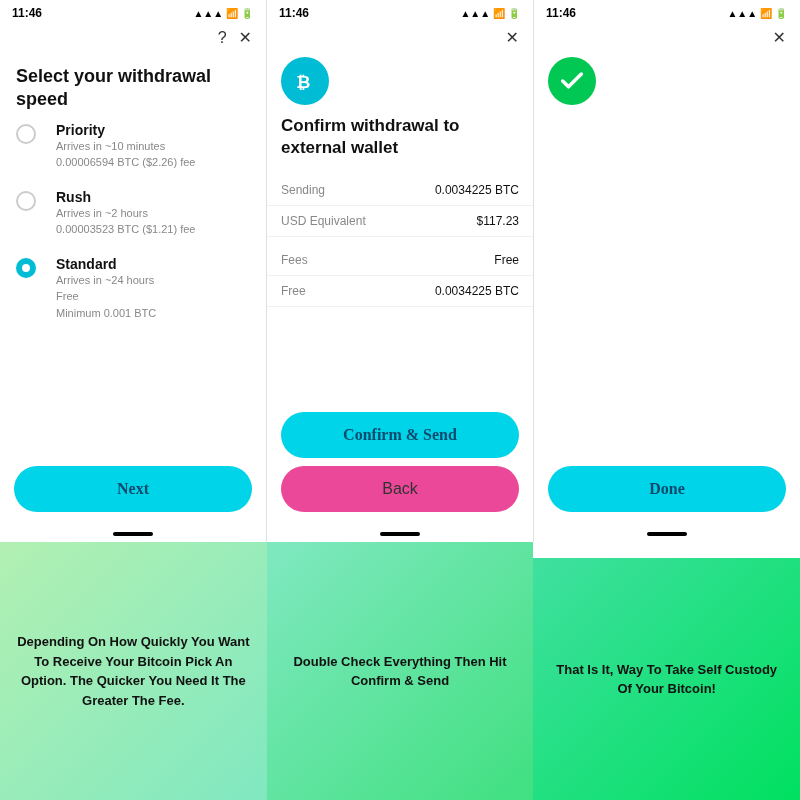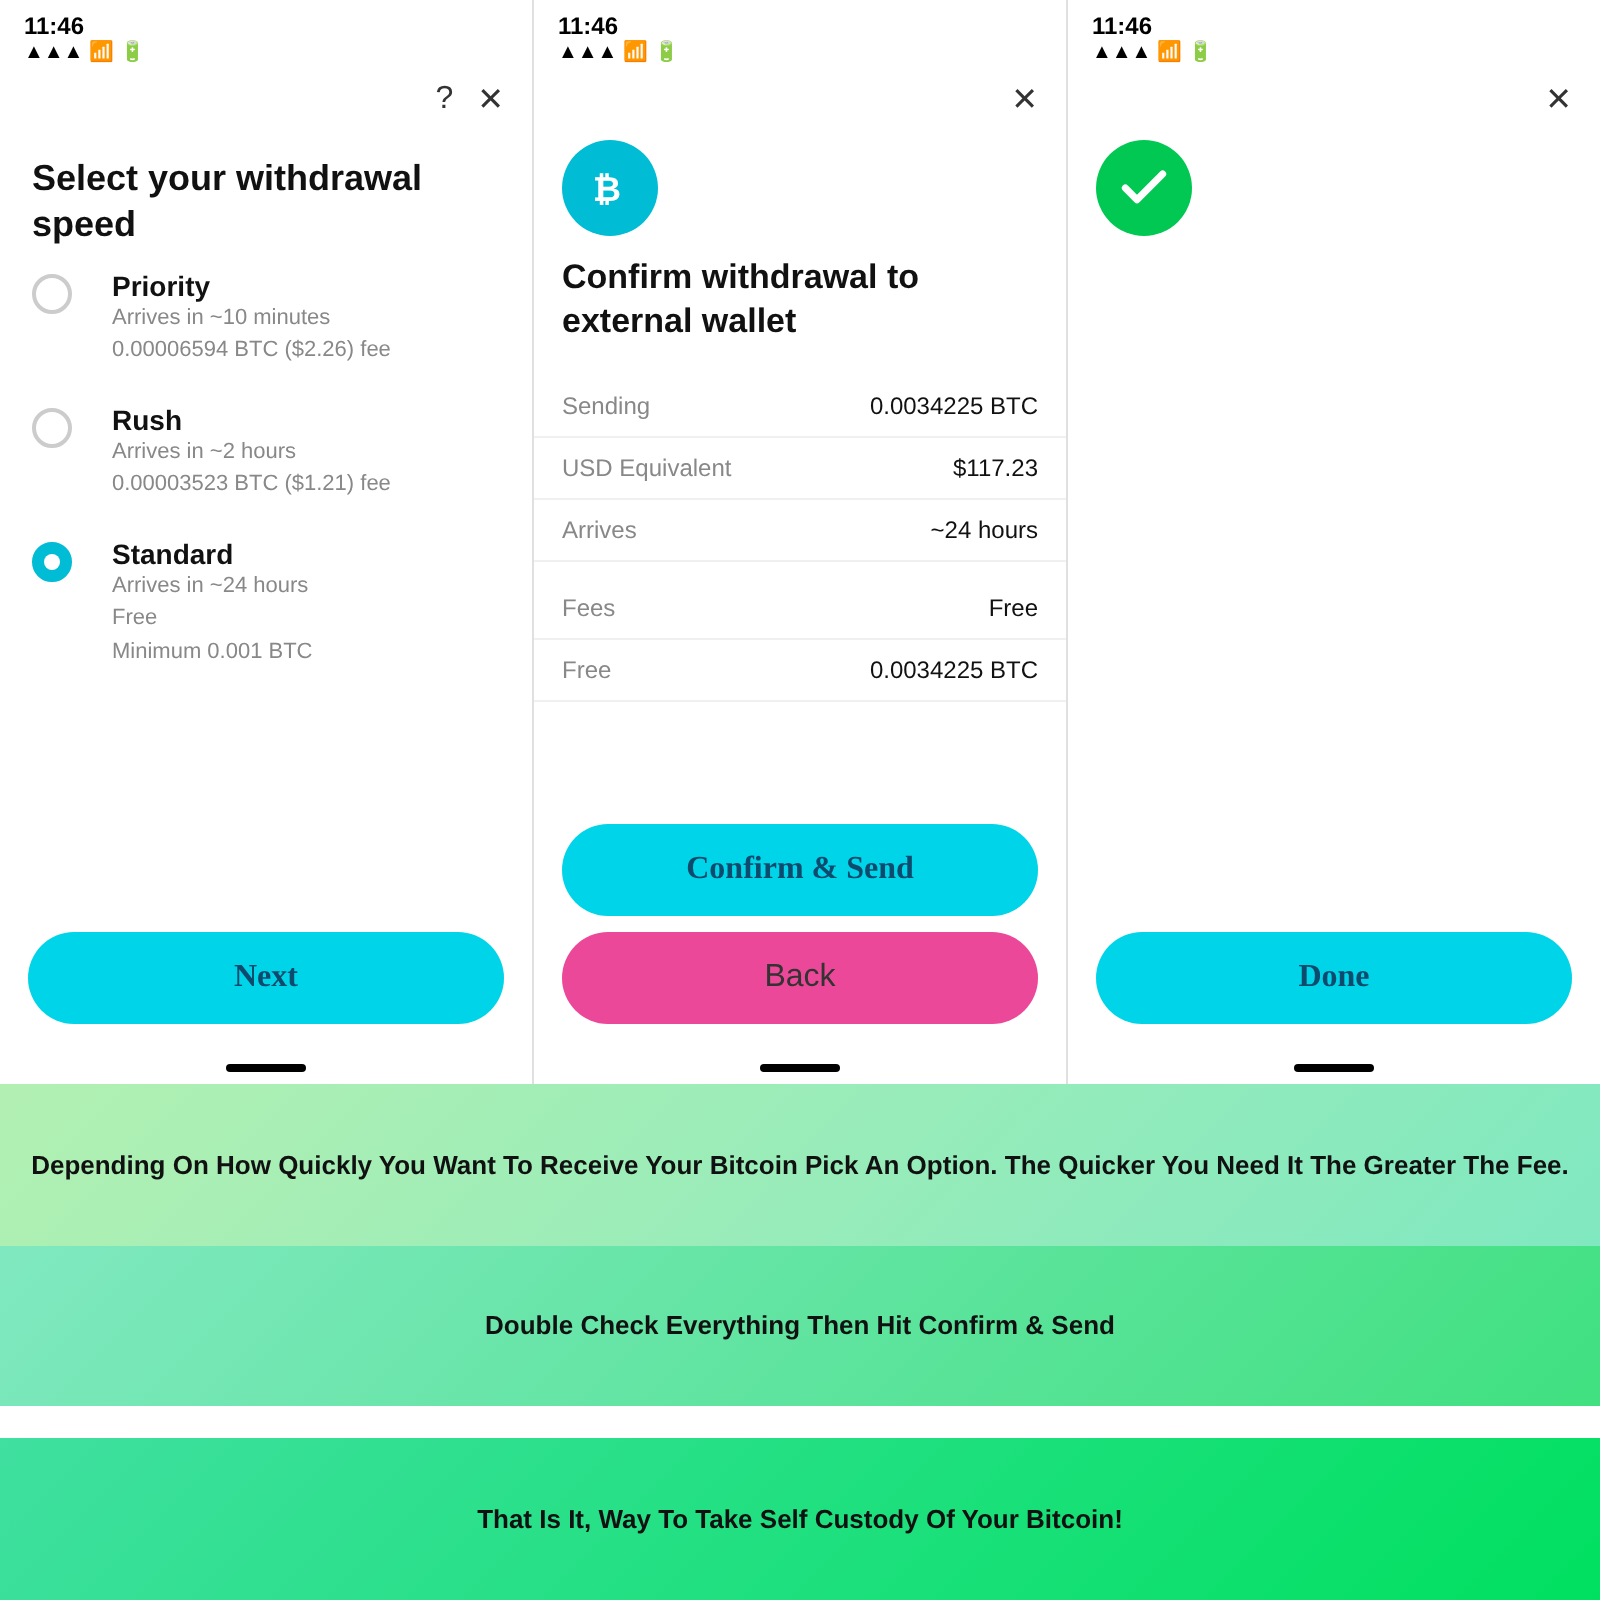--- a/index.html
+++ b/index.html
@@ -28,24 +28,24 @@
       background: #fff;
       position: relative;
       overflow: hidden;
     }
     .phone-screen:last-child { border-right: none; }
 
     
     .status-bar {
       display: flex;
       justify-content: space-between;
+      align-items: center;
       padding: 6px 12px 4px;
       font-size: 11px;
       font-weight: 600;
-      flex-direction: column;
     }
     .status-time { font-size: 12px; font-weight: 700; }
     .status-icons { display: flex; gap: 3px; align-items: center; font-size: 10px; }
 
     
     .top-bar {
       display: flex;
       justify-content: flex-end;
       align-items: center;
       padding: 4px 14px 6px;
@@ -194,21 +194,21 @@
       background: #00c853;
       display: flex;
       align-items: center;
       justify-content: center;
       margin: 4px 0 10px 14px;
     }
 
     
     .annotations-row {
       display: flex;
-      flex-direction: column;
+      flex-direction: row;
       width: 800px;
       height: 276px;
     }
 
     .annotation-panel {
       flex: 1;
       display: flex;
       align-items: center;
       justify-content: center;
       padding: 16px 14px;
@@ -309,24 +309,20 @@
     <div class="confirm-title">Confirm withdrawal to external wallet</div>
 
     <div class="detail-row">
       <span class="detail-label">Sending</span>
       <span class="detail-value">0.0034225 BTC</span>
     </div>
     <div class="detail-row">
       <span class="detail-label">USD Equivalent</span>
       <span class="detail-value">$117.23</span>
     </div>
-    <div class="detail-row">
-      <span class="detail-label">Arrives</span>
-      <span class="detail-value">~24 hours</span>
-    </div>
 
     <div class="fees-section">
       <div class="detail-row">
         <span class="detail-label">Fees</span>
         <span class="detail-value">Free</span>
       </div>
       <div class="detail-row">
         <span class="detail-label">Free</span>
         <span class="detail-value">0.0034225 BTC</span>
       </div>

